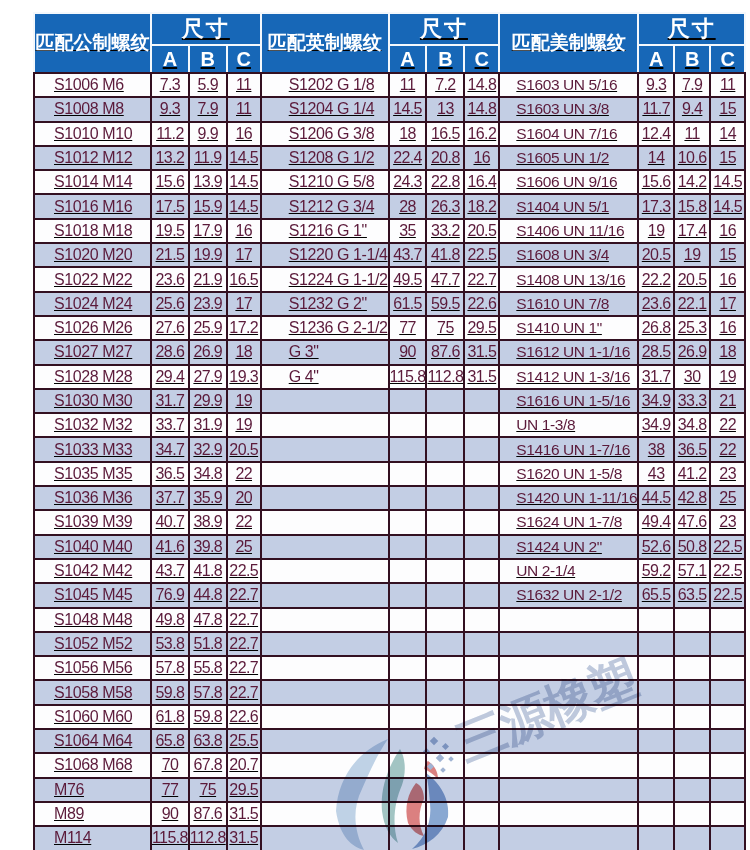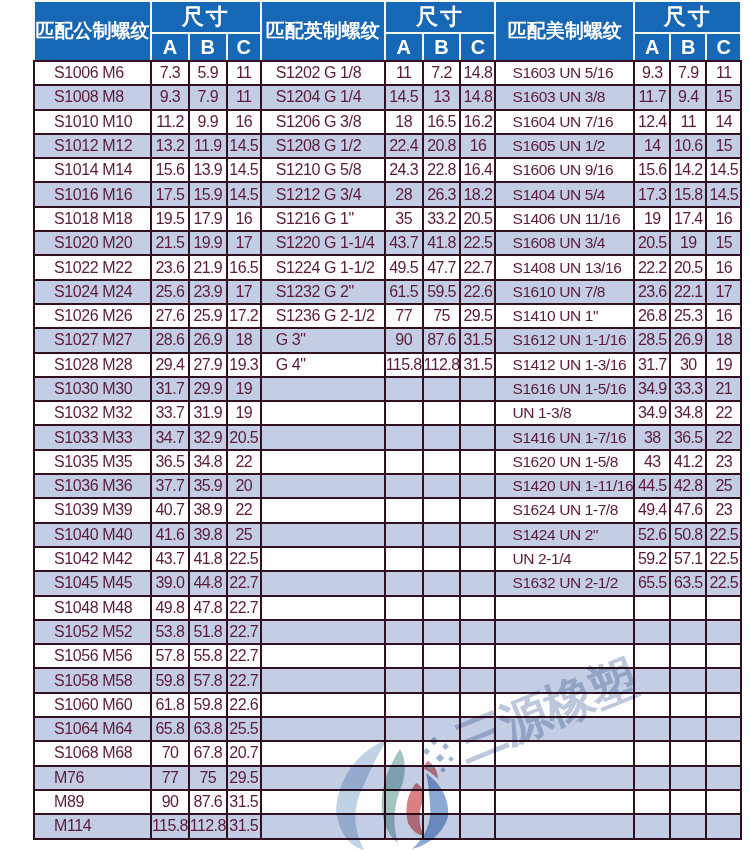--- a/index.html
+++ b/index.html
@@ -4,23 +4,24 @@
 <style>
   html,body{margin:0;padding:0;}
   .page{
     position:relative;
     width:750px;height:850px;
     background:#ffffff;
     overflow:hidden;
     font-family:"Liberation Sans","DejaVu Sans",sans-serif;
   }
   table.spec{
-    position:absolute;left:33px;top:0;
+    position:absolute;left:33px;top:12px;
     border-collapse:collapse;
     table-layout:fixed;
+    text-decoration:underline;
   }
   
   thead th{
     background:#1767b7;
     color:#ffffff;
     border:2.5px solid #f4f8fc;
     font-weight:bold;
     padding:0;
     vertical-align:middle;
     text-align:center;
@@ -40,21 +41,21 @@
     padding:0;
     background:#fdfdfe;
     overflow:hidden;
     white-space:nowrap;
     font-weight:500;
   }
   tbody tr.alt td{background:#c3cee4;}
   td.num{text-align:center;letter-spacing:-0.6px;}
   td.name{text-align:left;letter-spacing:-0.4px;}
   td.name.s0{padding-left:19px;}
-  td.name.s1{padding-left:14px;}
+  td.name.s1{padding-left:27px;}
   td.name.s2{padding-left:16px;font-size:15.5px;}
   
   .watermark{
     position:absolute;left:0;top:0;width:750px;height:850px;
     pointer-events:none;
     mix-blend-mode:multiply;
     opacity:.72;
   }
   .wm-text{
     position:absolute;
@@ -184,21 +185,21 @@
         </tr>
         <tr class="alt">
           <td class="name s0">S1016 M16</td>
           <td class="num">17.5</td>
           <td class="num">15.9</td>
           <td class="num">14.5</td>
           <td class="name s1">S1212 G 3/4</td>
           <td class="num">28</td>
           <td class="num">26.3</td>
           <td class="num">18.2</td>
-          <td class="name s2">S1404  UN 5/4</td>
+          <td class="name s2">S1404  UN 5/1</td>
           <td class="num">17.3</td>
           <td class="num">15.8</td>
           <td class="num">14.5</td>
         </tr>
         <tr>
           <td class="name s0">S1018 M18</td>
           <td class="num">19.5</td>
           <td class="num">17.9</td>
           <td class="num">16</td>
           <td class="name s1">S1216 G 1"</td>
@@ -401,21 +402,21 @@
           <td class="num"></td>
           <td class="num"></td>
           <td class="num"></td>
           <td class="name s2">UN 2-1/4</td>
           <td class="num">59.2</td>
           <td class="num">57.1</td>
           <td class="num">22.5</td>
         </tr>
         <tr class="alt">
           <td class="name s0">S1045 M45</td>
-          <td class="num">39.0</td>
+          <td class="num">76.9</td>
           <td class="num">44.8</td>
           <td class="num">22.7</td>
           <td class="name s1"></td>
           <td class="num"></td>
           <td class="num"></td>
           <td class="num"></td>
           <td class="name s2">S1632  UN 2-1/2</td>
           <td class="num">65.5</td>
           <td class="num">63.5</td>
           <td class="num">22.5</td>

